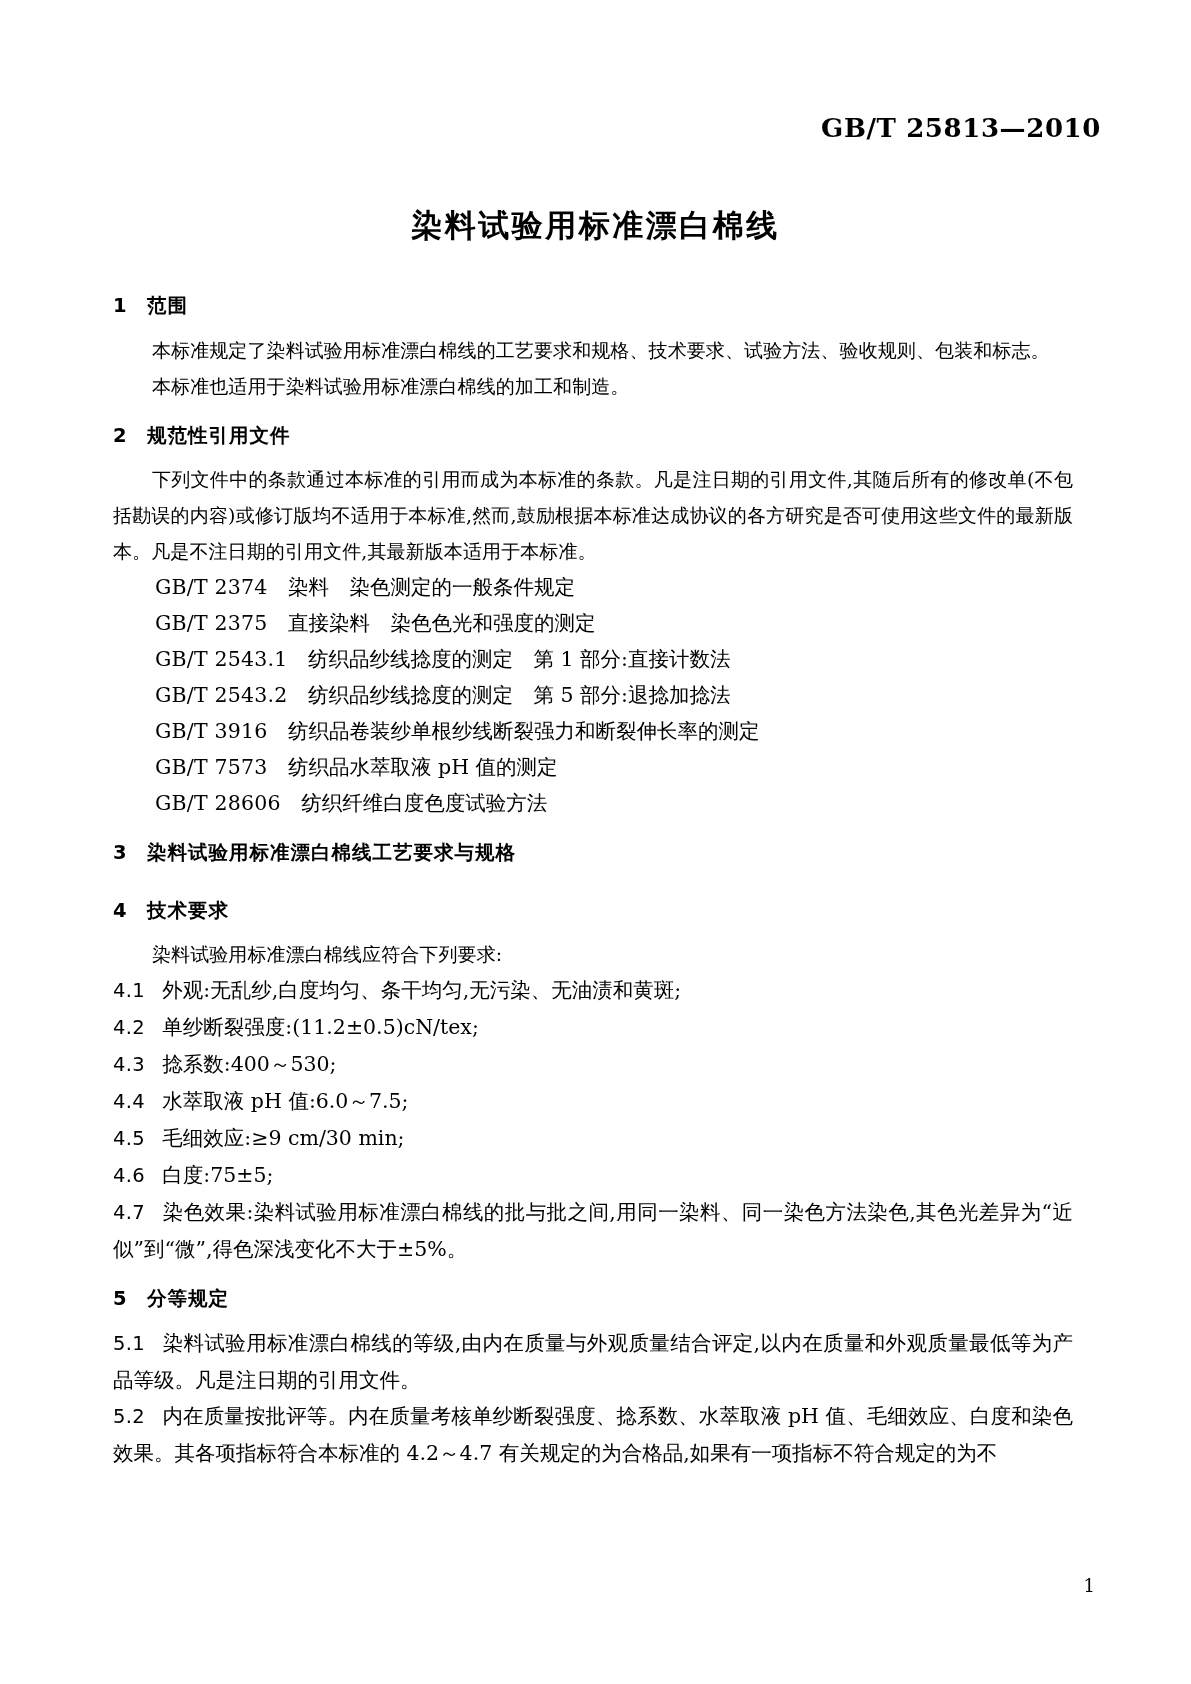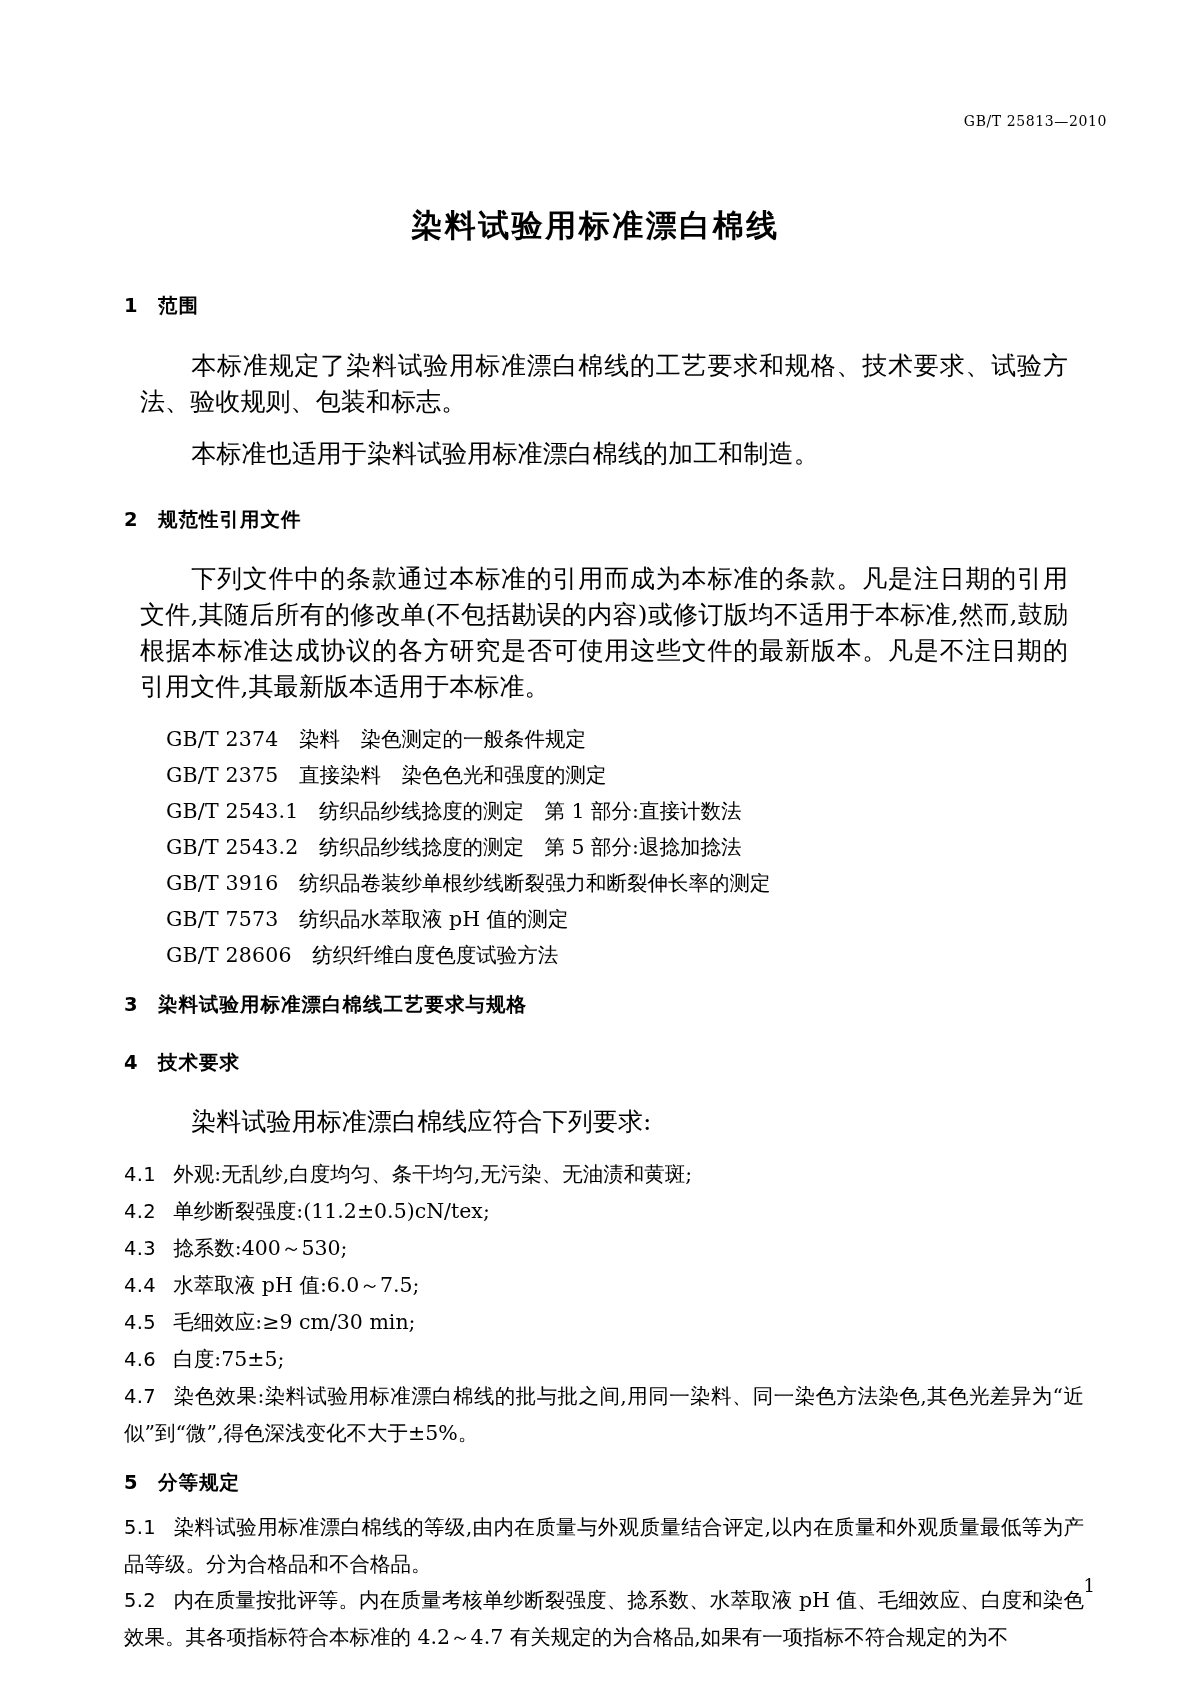--- a/index.html
+++ b/index.html
@@ -15,62 +15,62 @@
     margin: 0 auto;
     overflow: hidden;
     font-family: "DejaVu Serif", "Liberation Serif", serif;
     color: #000000;
   }
 
   
   .doc-header {
     position: absolute;
     top: 113px;
-    right: 84px;
+    right: 90px;
     font-family: "DejaVu Serif", "Liberation Serif", serif;
-    font-weight: normal;
-    font-size: 14px;
+    font-weight: bold;
+    font-size: 26px;
     letter-spacing: 0.6px;
   }
 
   
   .doc-title {
     position: absolute;
     top: 205px;
     left: 0;
     width: 1191px;
     text-align: center;
     font-family: "DejaVu Sans", "Liberation Sans", sans-serif;
     font-weight: bold;
     font-size: 31px;
     letter-spacing: 2.5px;
   }
 
   
   .content {
     position: absolute;
     top: 296px;
-    left: 124px;
+    left: 113px;
     width: 960px;
   }
 
   h2.section-heading {
     font-family: "DejaVu Sans", "Liberation Sans", sans-serif;
     font-weight: bold;
     font-size: 19.5px;
     margin: 0;
     padding: 0;
     letter-spacing: 1px;
     line-height: 1.0;
   }
 
   p.body-par {
-    margin: 16px;
+    margin: 0;
     padding: 0;
-    font-size: 25px;
+    font-size: 19px;
     line-height: 36px;
     text-align: justify;
     text-justify: inter-ideograph;
     letter-spacing: 0.1px;
   }
   p.indent { text-indent: 2.05em; }
 
   .ref-line {
     margin: 0;
     padding: 0;
@@ -175,20 +175,20 @@
     <p class="clause"><span class="clause-num">4.5</span><span class="clause-gap"></span><span>毛细效应:≥9 cm/30 min;</span></p>
     <p class="clause"><span class="clause-num">4.6</span><span class="clause-gap"></span><span>白度:75±5;</span></p>
     <p class="clause"><span class="clause-num">4.7</span><span class="clause-gap"></span><span>染色效果:染料试验用标准漂白棉线的批与批之间,用同一染料、同一染色方法染色,其色光差异为“近似”到“微”,得色深浅变化不大于±5%。</span></p>
 
     <div style="height:22px"></div>
     <h2 class="section-heading">
       <span>5</span><span class="gapsm"></span><span>分等规定</span>
     </h2>
     <div style="height:16px"></div>
 
-    <p class="clause"><span class="clause-num">5.1</span><span class="clause-gap"></span><span>染料试验用标准漂白棉线的等级,由内在质量与外观质量结合评定,以内在质量和外观质量最低等为产品等级。分为合格品和不合格品。</span></p>
+    <p class="clause"><span class="clause-num">5.1</span><span class="clause-gap"></span><span>染料试验用标准漂白棉线的等级,由内在质量与外观质量结合评定,以内在质量和外观质量最低等为产品等级。凡是注日期的引用文件。</span></p>
     <p class="clause"><span class="clause-num">5.2</span><span class="clause-gap"></span><span>内在质量按批评等。内在质量考核单纱断裂强度、捻系数、水萃取液 pH 值、毛细效应、白度和染色效果。其各项指标符合本标准的 4.2～4.7 有关规定的为合格品,如果有一项指标不符合规定的为不</span></p>
 
   </div>
 
   <div class="page-number">1</div>
 
 </div>
 
 </body></html>

